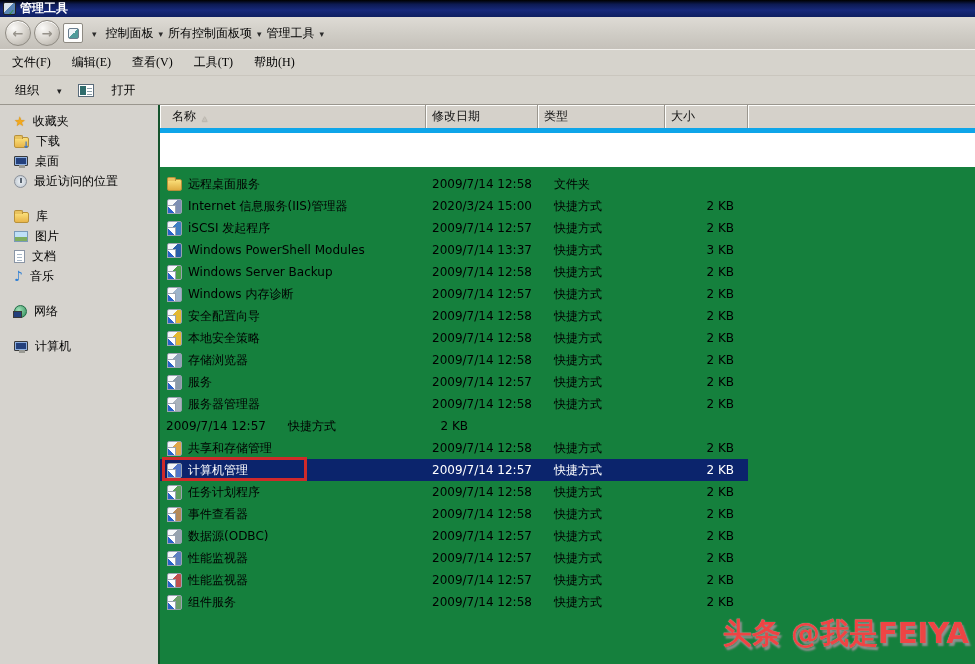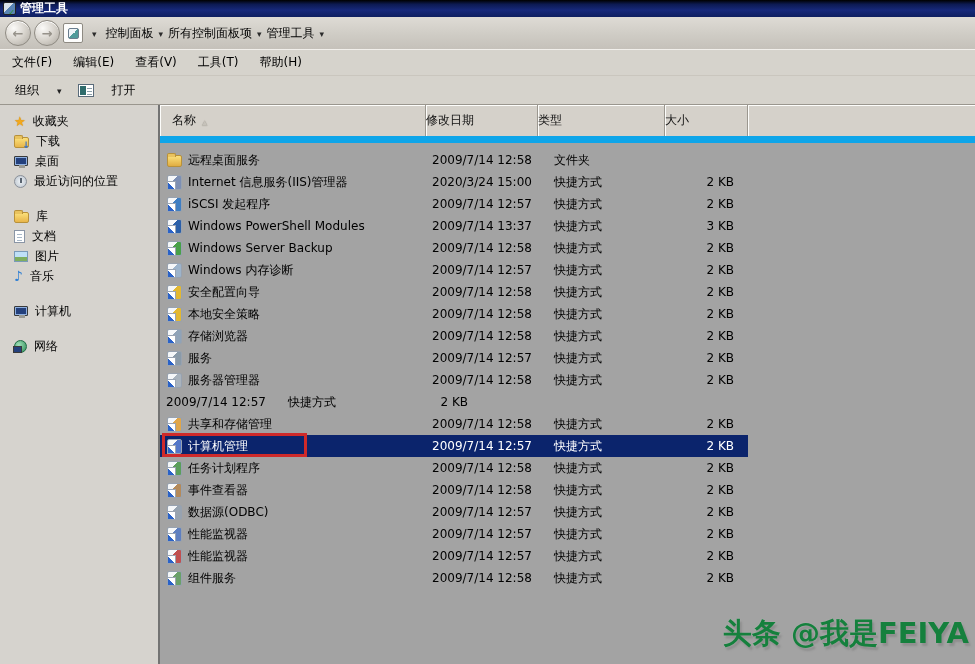--- a/index.html
+++ b/index.html
@@ -27,34 +27,34 @@
     display:flex; align-items:center; justify-content:center; }
   .addr-glyph { width:11px; height:11px; border:1px solid #6a7d8e; border-radius:2px;
     background: linear-gradient(135deg,#eef4f8 0 50%,#4f9a9a 50%); position:relative; }
   .crumb-arrow::before { content:"▾"; color:#2b2b2b; font-size:9px; }
   .crumb-arrow { margin:0 5px; }
   .crumb { color:#000; }
 
   
   .menubar { height:26px; background:#d6d3cc; display:flex; align-items:center; padding-left:8px;
     border-bottom:1px solid #cac6be; }
-  .menu-item { margin-right:13px; padding:2px 4px; }
+  .menu-item { margin-right:13px; padding:2px 4px;font-family:Liberation Serif, serif; }
 
   
   .toolbar { height:28px; background:#d6d3cc; display:flex; align-items:center; padding-left:10px; gap:6px; }
   .tool-btn { display:flex; align-items:center; gap:18px; padding:3px 5px; }
   .dd-arrow::before { content:"▾"; font-size:9px; color:#222; }
   .open-icon { width:16px; height:13px; background:#fff; border:1px solid #5a6b7a; position:relative; flex:none; }
   .open-icon::before { content:""; position:absolute; left:1px; top:1px; width:6px; height:9px; background:#2e6b6b; }
   .open-icon::after { content:""; position:absolute; right:1px; top:3px; width:5px; height:7px;
     background: repeating-linear-gradient(180deg,#8aa0aa 0 1px,transparent 1px 3px); }
 
   
   .main { height:560px; display:flex; border-top:1px solid #9a968e; }
-  .sidebar { width:160px; flex:none; background:#d6d3ce; border-right:2px solid #737373; padding-top:6px; }
+  .sidebar { width:160px; flex:none; background:#d6d3ce; border-right:2px solid #14532d; padding-top:6px; }
   .side-group { margin-bottom:15px; }
   .side-item { height:20px; display:flex; align-items:center; gap:7px; padding-left:14px; white-space:nowrap; }
   .side-item.child { }
 
   
   .sico { flex:none; position:relative; display:inline-block; }
   .i-star::before { content:"★"; color:#f2a81d; font-size:13px; text-shadow:0 0 1px #b87700; }
   .i-folder { width:15px; height:11px; margin-top:2px; background:linear-gradient(#fbe07a,#e8b54a);
     border:1px solid #b8913a; border-radius:1px 2px 2px 2px; }
   .i-folder::before { content:""; position:absolute; top:-3px; left:-1px; width:7px; height:3px;
@@ -78,53 +78,53 @@
   .i-doc::before { content:""; position:absolute; left:2px; right:2px; top:3px; height:8px;
     background: repeating-linear-gradient(180deg,#a8b8c8 0 1px,transparent 1px 3px); }
   .i-note::before { content:"♪"; color:#2f7fd4; font-size:14px; font-weight:bold; }
   .i-globe { width:13px; height:13px; border-radius:50%; border:1px solid #1f6b45;
     background: radial-gradient(circle at 35% 35%,#9fe0b8,#2e8b57); }
   .i-globe::after { content:""; position:absolute; left:-2px; bottom:-1px; width:7px; height:5px;
     background:#24407c; border:1px solid #3a3a3a; }
 
   
   .content { flex:1; position:relative; display:flex; flex-direction:column; background:#fff; }
-  .hdr { height:38px; background:#d5d1ca; display:flex; border-bottom:7px solid #0ea5e9;
+  .hdr { height:28px; background:#d5d1ca; display:flex; border-bottom:5px solid #0ea5e9;
     box-shadow: inset 0 1px 0 #fdfdfb; flex:none; }
   .hcell { display:flex; align-items:center; border-right:1px solid #9b978f; box-shadow: inset 1px 0 0 #fdfdfb;
-    color:#111; }
+    padding-left:6px; color:#111; }
   .hc-name { width:266px; padding-left:12px; gap:6px; }
   .hc-date { width:112px; }
   .hc-type { width:127px; }
   .hc-size { width:83px; }
   .hc-fill { flex:1; border-right:none; }
   .sort-asc::before { content:"▲"; font-size:7px; color:#c6c2ba; text-shadow:0 0 1px #88847c; }
 
-  .list { flex:1; background:#a3a3a3; padding-top:6px; position:relative; overflow:hidden; }
+  .list { flex:1; background:#15803d; padding-top:6px; position:relative; overflow:hidden;margin-top:34px; }
   .row { height:22px; display:flex; align-items:center; position:relative; }
   .c-name { width:266px; display:flex; align-items:center; gap:6px; padding-left:7px; white-space:nowrap; overflow:hidden; }
   .c-date { width:112px; padding-left:6px; }
   .c-type { width:127px; padding-left:16px; }
   .c-size { width:83px; text-align:right; padding-right:14px; }
   .row.sel { color:#fff; background: linear-gradient(#0b246c,#0b246c) 0 0 / 588px 100% no-repeat; }
 
   
   .fico { width:15px; height:15px; flex:none; position:relative; border:1px solid #98a2b0; border-radius:2px;
     background: linear-gradient(135deg,#f5f7f9 0 38%, var(--c,#5276c8) 38% 100%); }
   .fico::after { content:""; position:absolute; left:-1px; bottom:-1px; width:7px; height:7px;
     border:1px solid #9aa4b2; background: linear-gradient(225deg,#fff 0 52%,#2a62c8 52%); }
   .fico.folder { border:1px solid #b8913a; background: linear-gradient(#fbe07a,#e0ad42); height:12px; margin-top:2px; }
   .fico.folder::after { display:none; }
   .fico.folder::before { content:""; position:absolute; top:-3px; left:-1px; width:7px; height:3px;
     background:#e9c35f; border:1px solid #b8913a; border-bottom:none; border-radius:2px 2px 0 0; }
 
   .red-box { position:absolute; left:2px; top:-2px; width:145px; height:24px;
     border:3px solid var(--annot,#cf2a2a); z-index:3; pointer-events:none; }
 
-  .watermark { position:absolute; right:6px; bottom:10px; font-size:29px; font-weight:bold; color:#15803d;
+  .watermark { position:absolute; right:6px; bottom:10px; font-size:29px; font-weight:bold; color:#ef4444;
     text-shadow: 2px 3px 2px #8f8f8f, 0 0 1px #c2c2c2; letter-spacing:0px; white-space:nowrap; }
 </style>
 </head>
 <body>
 
 <div class="window">
 
   <div class="titlebar">
     <span class="app-icon"></span>
     <span class="title">管理工具</span>
@@ -188,42 +188,42 @@
     <span class="sico i-recent"></span>
     <span class="lbl">最近访问的位置</span>
   </div>
         </div>
         <div class="side-group">
           <div class="side-item">
     <span class="sico i-folder"></span>
     <span class="lbl">库</span>
   </div>
           <div class="side-item child">
+    <span class="sico i-picture"></span>
+    <span class="lbl">图片</span>
+  </div>
+          <div class="side-item child">
     <span class="sico i-doc"></span>
     <span class="lbl">文档</span>
   </div>
           <div class="side-item child">
-    <span class="sico i-picture"></span>
-    <span class="lbl">图片</span>
-  </div>
-          <div class="side-item child">
     <span class="sico i-note"></span>
     <span class="lbl">音乐</span>
+  </div>
+        </div>
+        <div class="side-group">
+          <div class="side-item">
+    <span class="sico i-globe"></span>
+    <span class="lbl">网络</span>
   </div>
         </div>
         <div class="side-group">
           <div class="side-item">
     <span class="sico i-monitor"></span>
     <span class="lbl">计算机</span>
-  </div>
-        </div>
-        <div class="side-group">
-          <div class="side-item">
-    <span class="sico i-globe"></span>
-    <span class="lbl">网络</span>
   </div>
         </div>
       </div>
 
     <div class="content">
       <div class="hdr">
         <div class="hcell hc-name">
           <span>名称</span>
           <span class="sort-asc"></span>
         </div>

